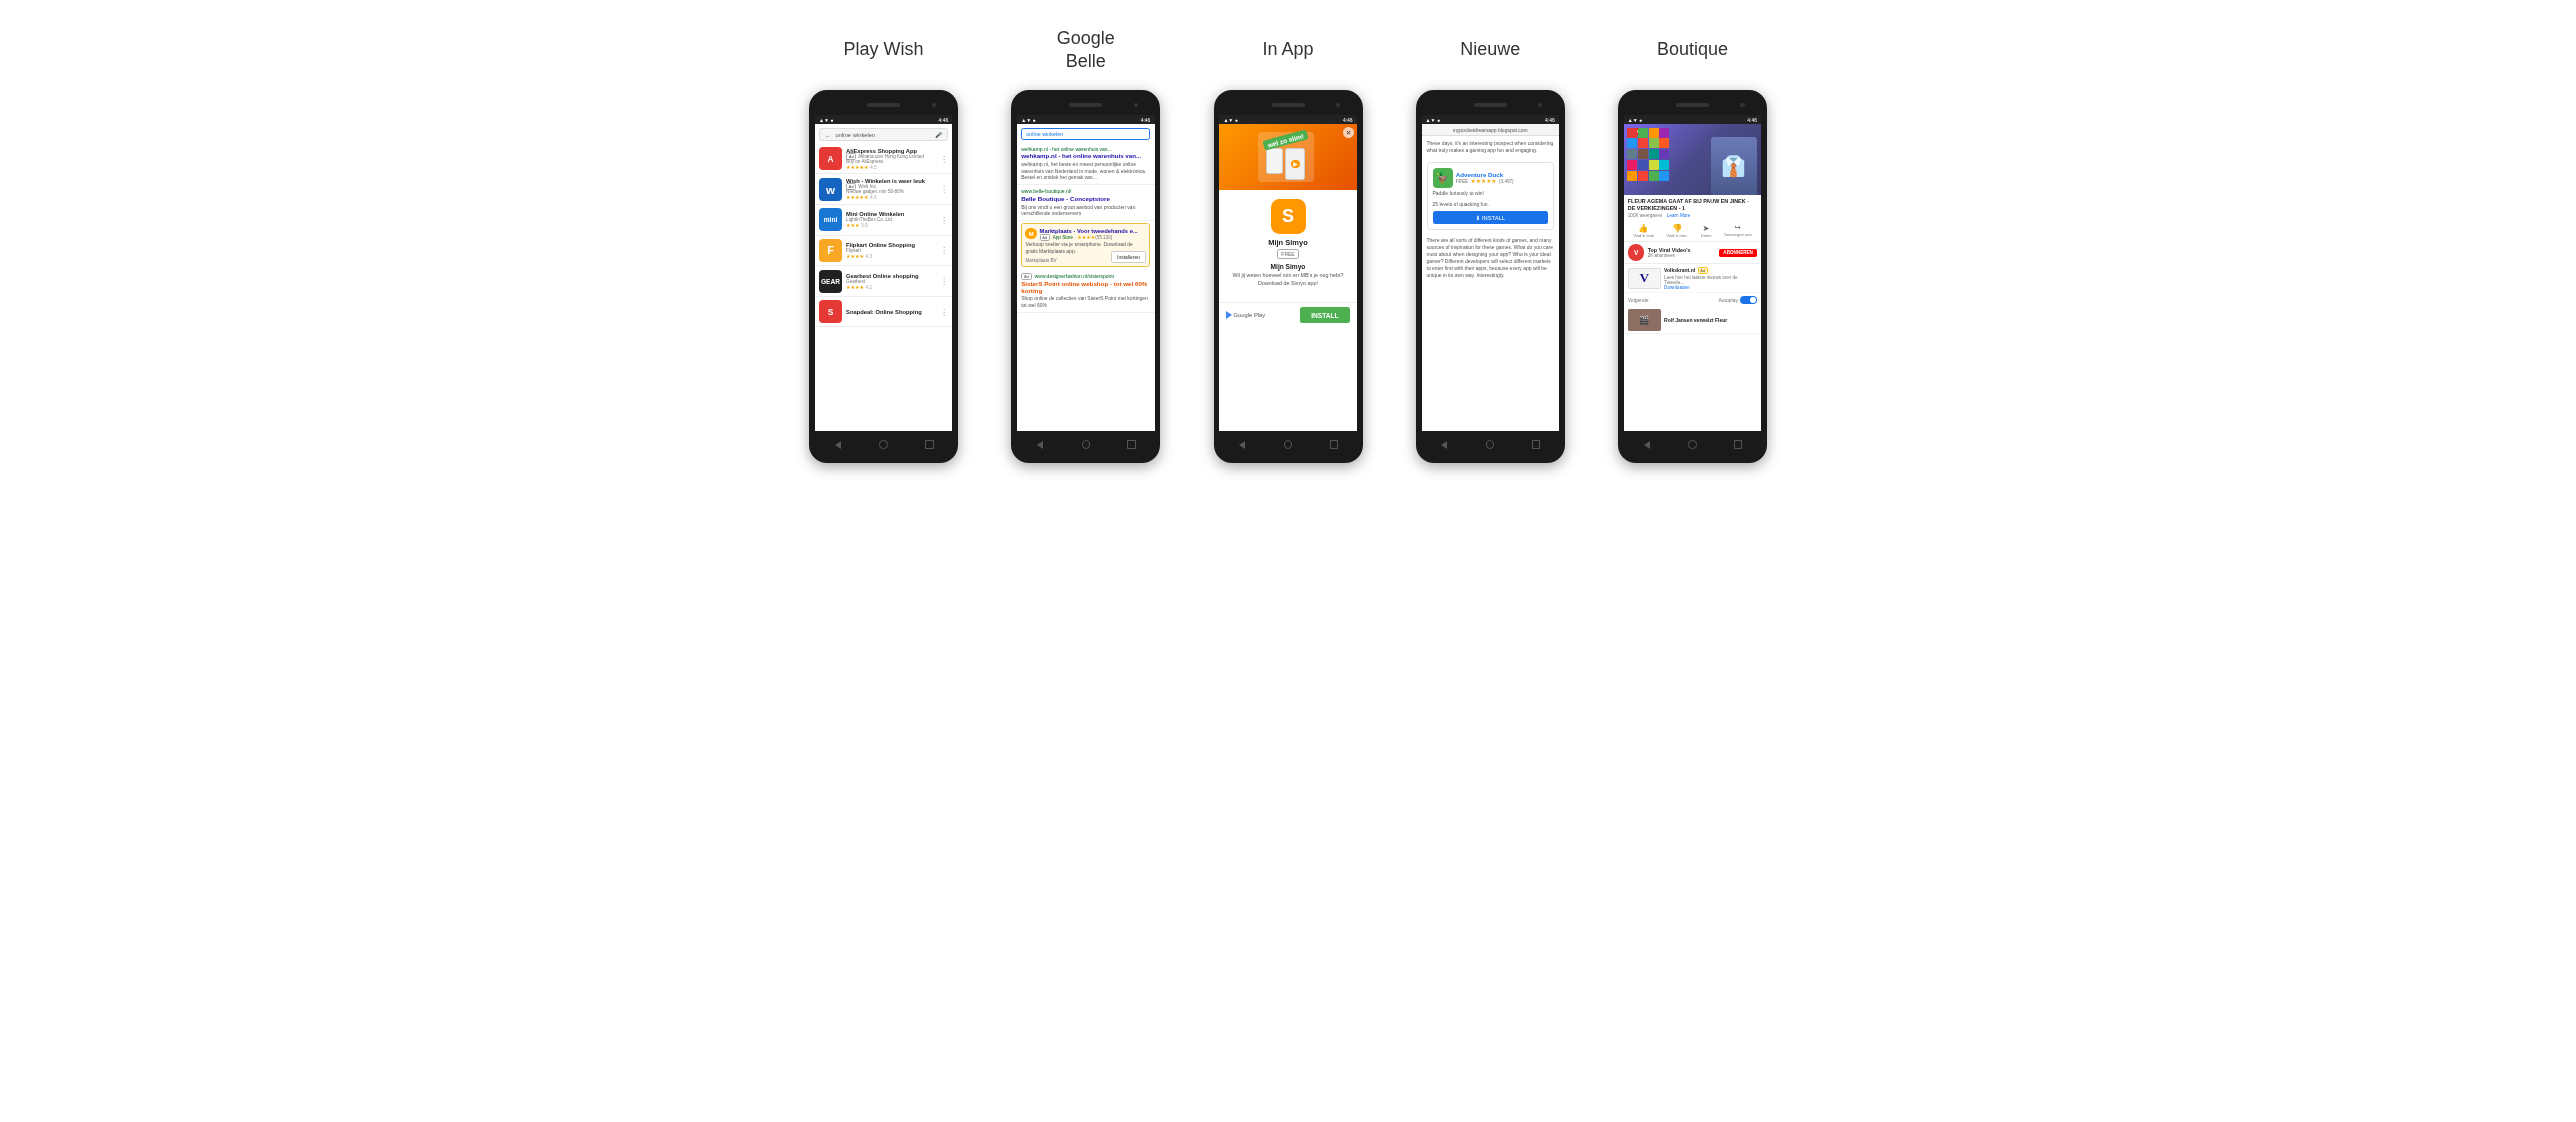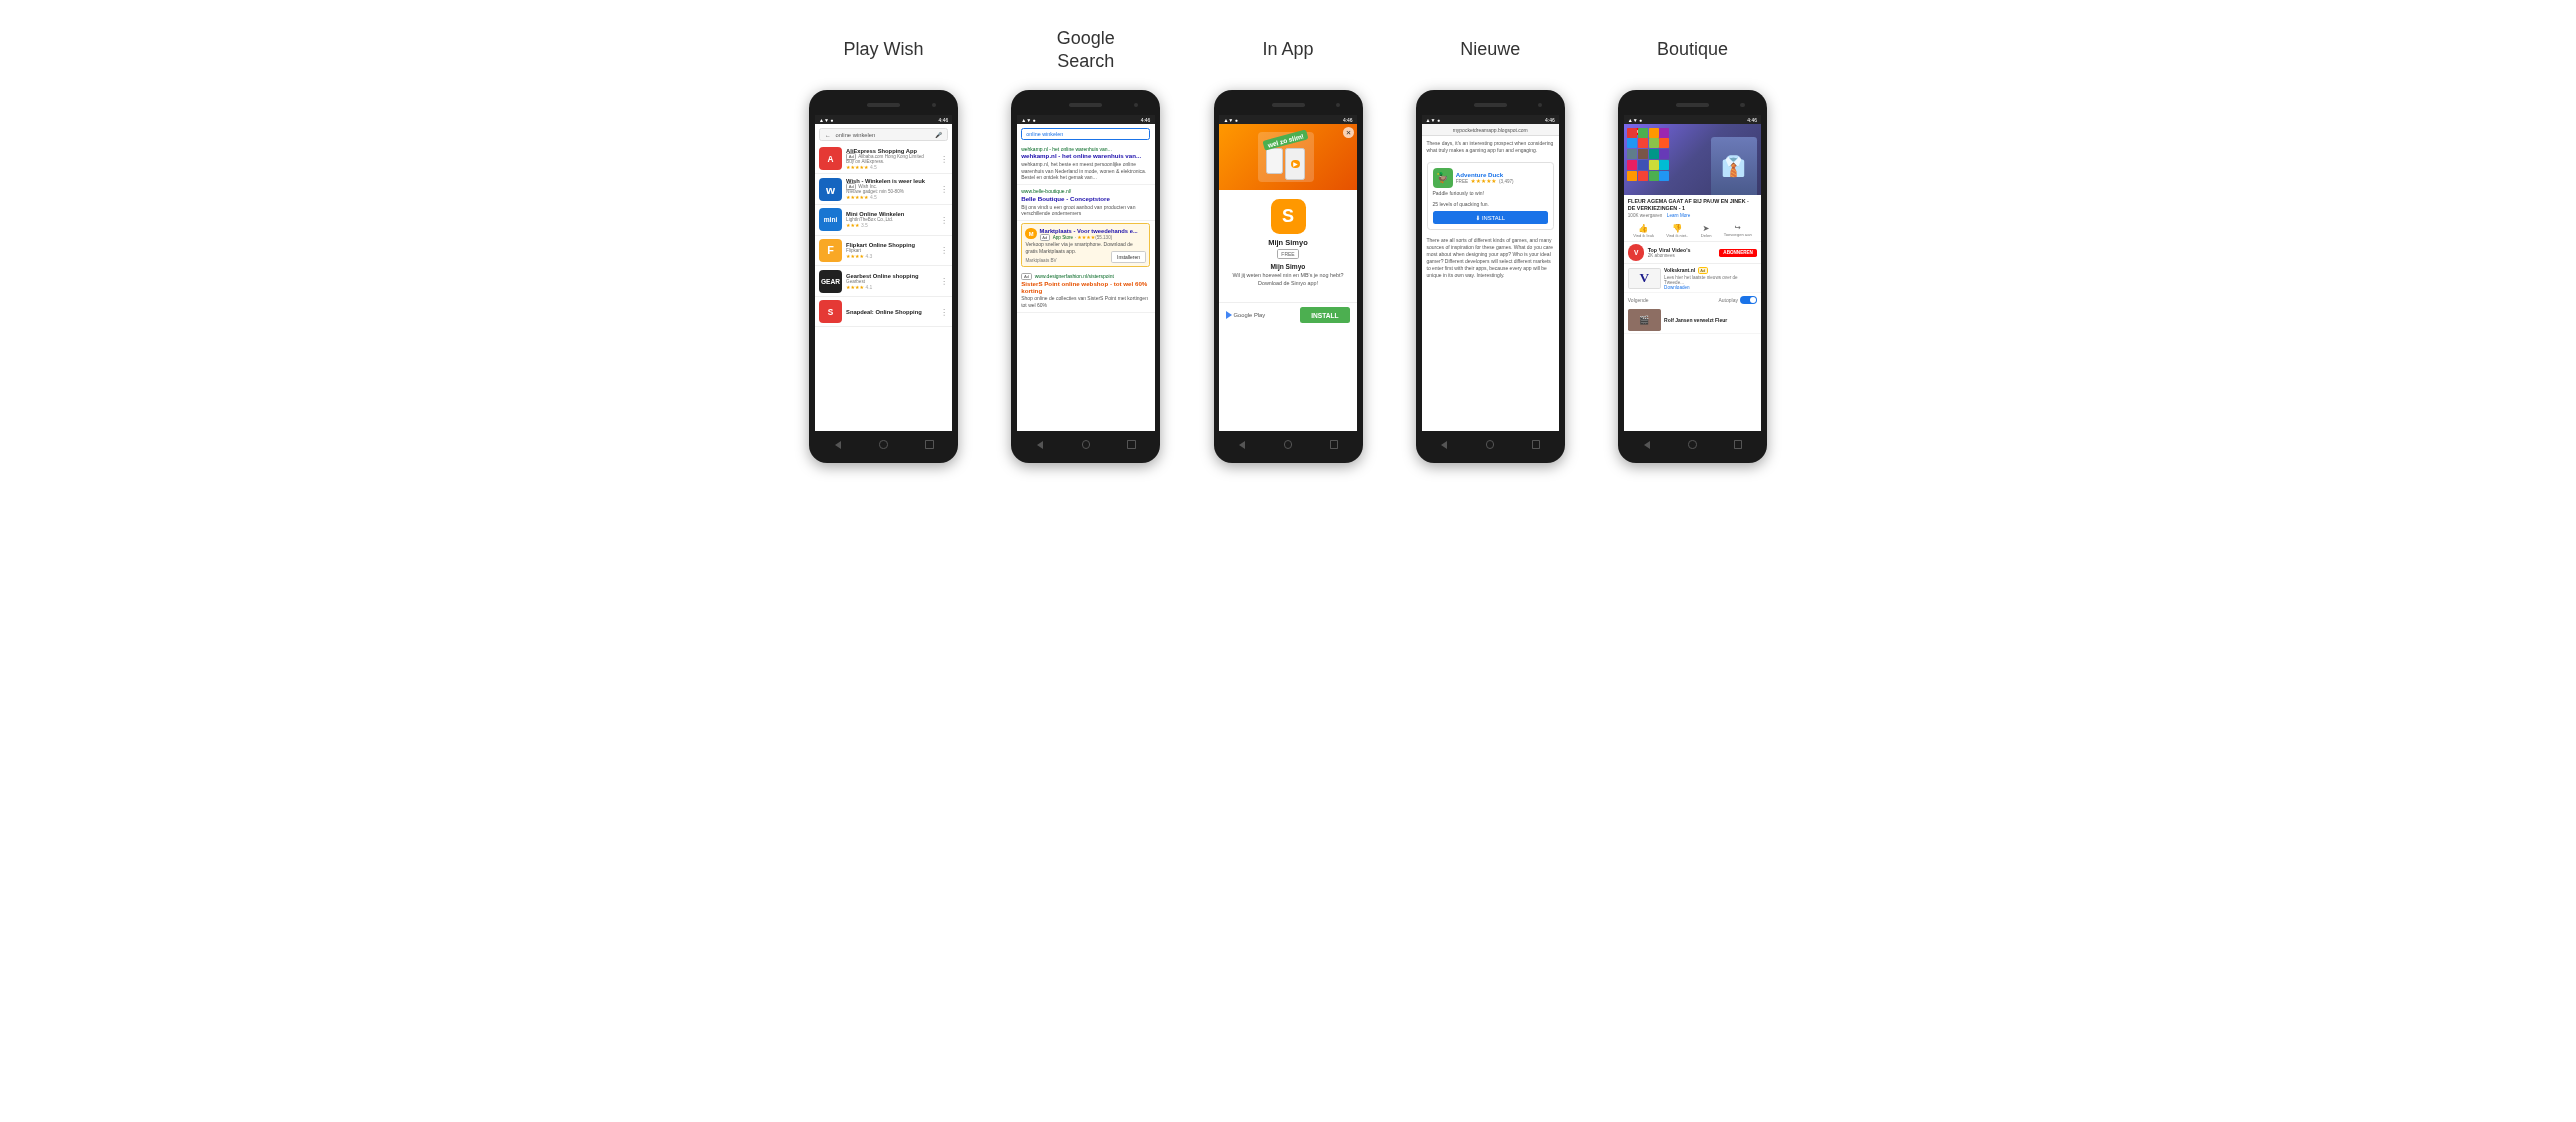--- a/index.html
+++ b/index.html
@@ -562,21 +562,21 @@
           </div>
         <div class="nav-btn">
             <div class="nav-btn-square"></div>
           </div>
       </div>
     </div>
   </div>
 
   <div class="phone-column">
     <div class="channel-title" style="white-space:pre-line">Google
-Search</div>
+Belle</div>
     <div class="phone">
       <div class="phone-top">
         <div class="phone-speaker"></div>
         <div class="phone-camera"></div>
       </div>
       <div class="phone-status-bar">
         <span>▲▼ ●</span>
         <span>4:46</span>
       </div>
       <div class="phone-screen">

